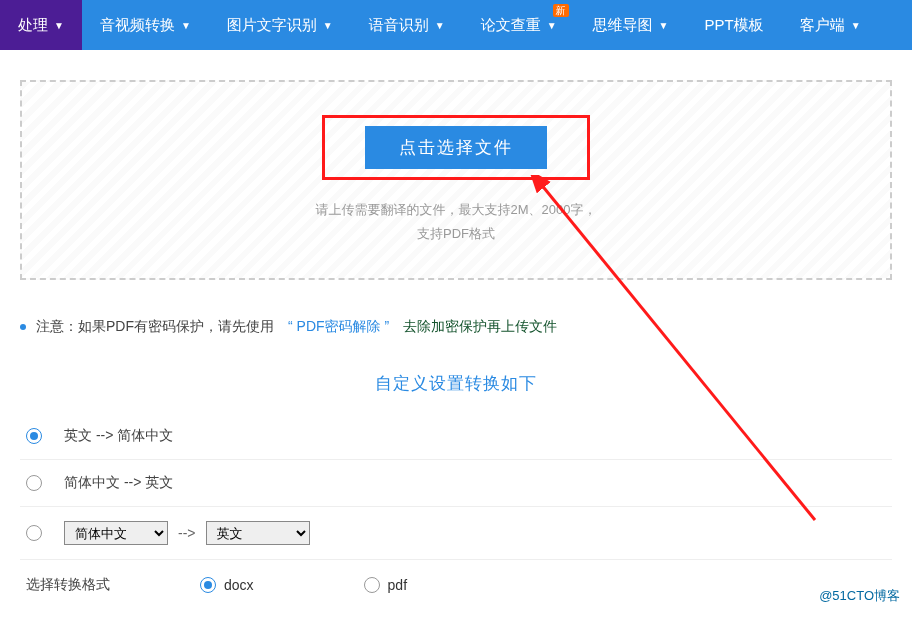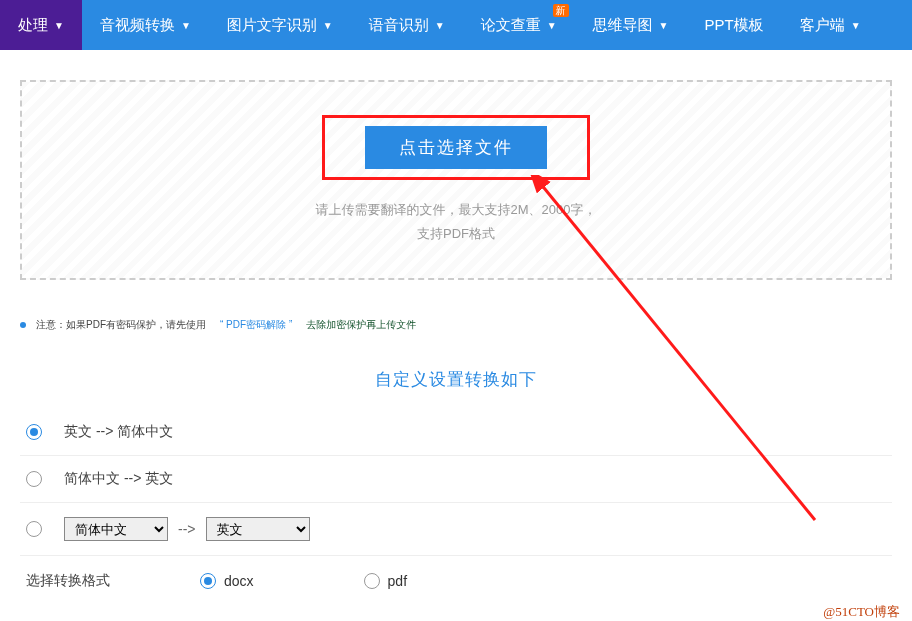--- a/index.html
+++ b/index.html
@@ -7,38 +7,38 @@
 .nav { background: #2a8ae2; height: 50px; display: flex; align-items: stretch; }
 .nav-item { display: flex; align-items: center; padding: 0 18px; color: #fff; font-size: 15px; cursor: pointer; position: relative; }
 .nav-item.active { background: #4c1d95; }
 .caret { margin-left: 6px; font-size: 10px; color: #fff; }
 .badge-new { position: absolute; top: 4px; right: 6px; background: #ff6a00; color: #fff; font-size: 10px; padding: 0 3px; border-radius: 2px; line-height: 13px; }
 .container { padding: 0 20px; }
 .upload-zone { margin-top: 30px; border: 2px dashed #ccc; height: 200px; display: flex; flex-direction: column; align-items: center; justify-content: center; background: repeating-linear-gradient(135deg, #fafafa 0 6px, #fff 6px 12px); }
 .highlight-box { border: 3px solid #ff1a1a; padding: 8px 40px; display: inline-block; }
 .upload-btn { background: #2a8ae2; color: #fff; border: none; border-radius: 0; padding: 10px 34px; font-size: 17px; cursor: pointer; letter-spacing: 2px; }
 .upload-hint { margin-top: 18px; color: #999; font-size: 13px; text-align: center; line-height: 1.8; }
-.notice { margin-top: 38px; display: flex; align-items: center; font-size: 10px; }
+.notice { margin-top: 38px; display: flex; align-items: center; font-size: 14px; }
 .bullet { width: 6px; height: 6px; background: #2a8ae2; border-radius: 50%; margin-right: 10px; }
 .notice-text1 { color: #444; }
 .notice-link { color: #2a8ae2; margin: 0 14px; }
 .notice-text2 { color: #14532d; }
 .section-title { text-align: center; color: #2a8ae2; font-size: 17px; margin: 36px 0 18px; letter-spacing: 1px; }
 .option-row { display: flex; align-items: center; padding: 14px 6px; border-bottom: 1px solid #eee; }
 .radio { appearance: none; width: 16px; height: 16px; border: 1px solid #999; border-radius: 50%; margin-right: 22px; cursor: pointer; position: relative; }
 .radio:checked { border-color: #2a8ae2; }
 .radio:checked::after { content: ""; position: absolute; inset: 3px; background: #2a8ae2; border-radius: 50%; }
 .option-label { color: #444; }
 .sel { border: 1px solid #888; padding: 3px 6px; font-size: 13px; width: 104px; height: 24px; }
 .arrow-sep { margin: 0 10px; color: #666; }
 .format-row { display: flex; align-items: center; padding: 16px 6px; }
 .format-title { color: #444; margin-right: 90px; }
 .fmt-opt { display: flex; align-items: center; margin-right: 110px; }
 .fmt-opt .radio { margin-right: 8px; }
-.watermark { position: fixed; right: 12px; bottom: 0; color: #c2410c; font-size: 13px; font-family: Liberation Serif, serif; }
+.watermark { position: fixed; right: 12px; bottom: 16px; color: #0369a1; font-size: 13px; }
 svg.arrow-annot { position: absolute; pointer-events: none; }
 .wrap { position: relative; }
 </style>
 </head>
 <body>
 
 <div class="wrap">
 <div class="nav">
   <div class="nav-item active">
         <span>处理</span>

